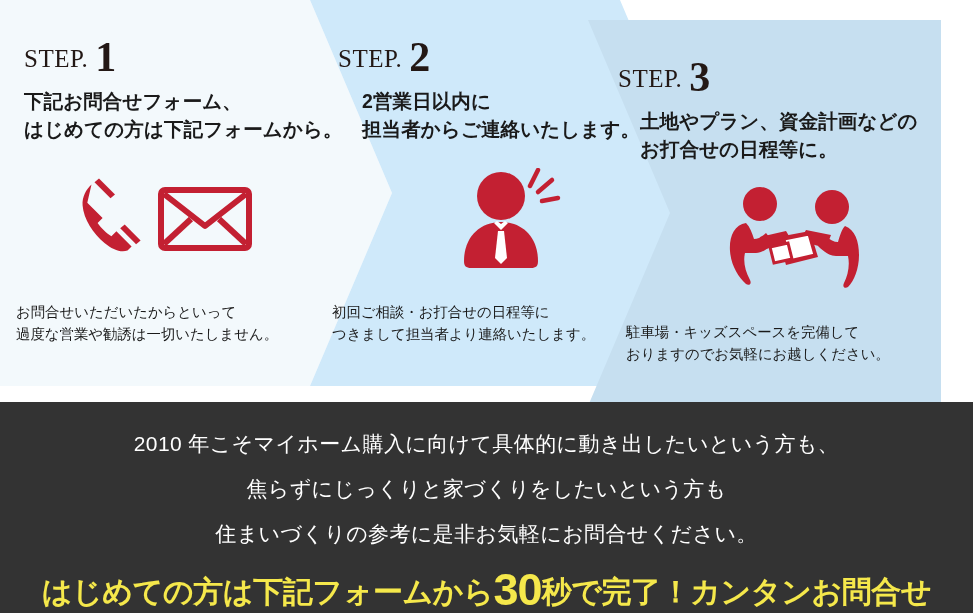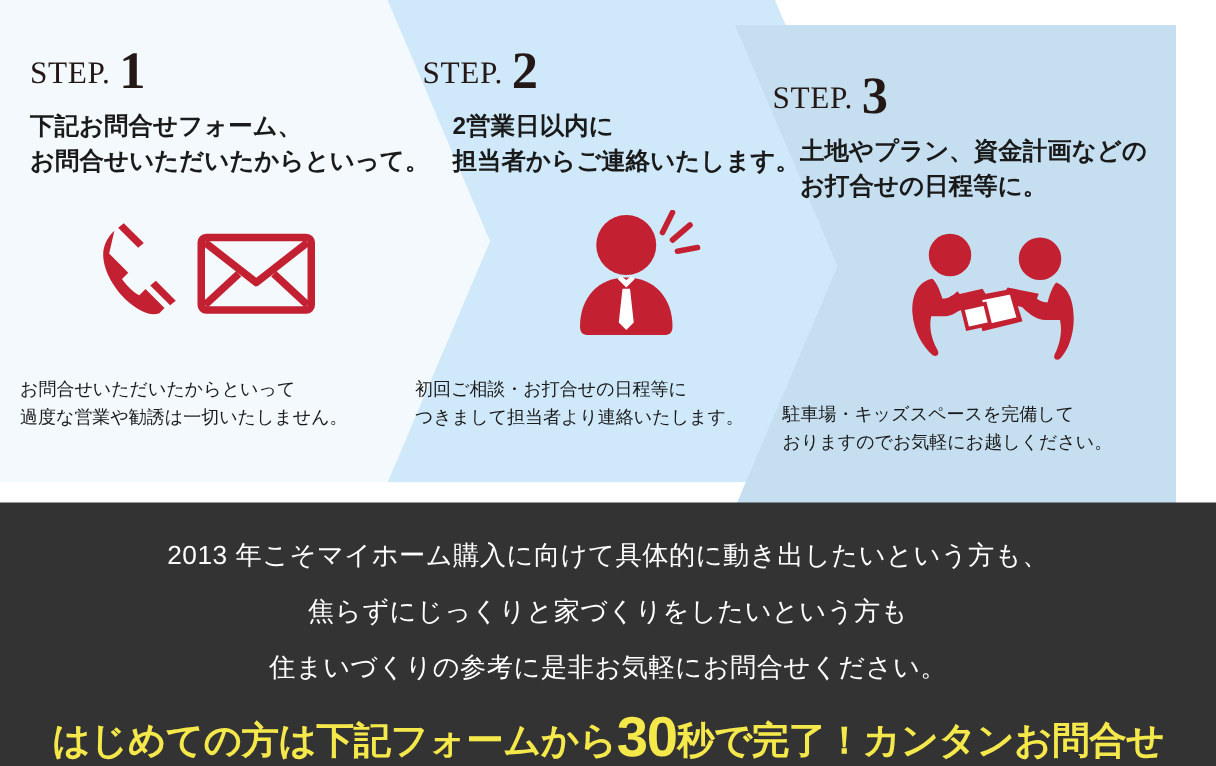--- a/index.html
+++ b/index.html
@@ -168,21 +168,21 @@
 
   <div class="step-panel" id="panel-1">
     <div class="panel-bg"></div>
     <div class="step-content">
 
       <div class="step-heading" style="left:24px; top:32px;">
         <span class="step-word">STEP.</span><span class="step-num">1</span>
       </div>
 
       <div class="step-lead" style="left:24px; top:88px; width:330px;">下記お問合せフォーム、
-お問合せいただいたからといって。</div>
+はじめての方は下記フォームから。</div>
 
       <div class="icon-area" style="left:78px; top:178px;">
         <svg width="180" height="80" viewBox="0 0 180 80">
           <g fill="#c32032">
             <path d="M13.5 6.5 C8 11.5 4 19 4.6 27.5 C5.6 41 15 55.5 26.5 65 C34.5 71.6 43 75 49.5 72.5 L53.6 68.4 L38.4 53.2 L33.4 58.2 C28.6 55.6 23.4 50.4 19.6 45.1 L24.6 40.1 L9.3 24.8 Z"></path>
             <path d="M16.5 4.2 L21.0 0.5 L37.0 16.4 L32.5 20.2 Z"></path>
             <path d="M42.2 50.3 L46.7 46.5 L62.6 62.5 L58.1 66.2 Z"></path>
           </g>
           <g fill="none" stroke="#c32032" stroke-width="6" stroke-linejoin="round">
             <rect x="83" y="12" width="88" height="58" rx="4"></rect>
@@ -264,20 +264,20 @@
         </svg>
       </div>
 
       <div class="step-note" style="left:38px; top:302px; width:320px;">駐車場・キッズスペースを完備して
 おりますのでお気軽にお越しください。</div>
     </div>
   </div>
 </div>
 
 <div id="cta-band">
-  <div class="cta-line" id="cta-line-1">2013 年こそマイホーム購入に向けて具体的に動き出したいという方も、</div>
+  <div class="cta-line" id="cta-line-1">2010 年こそマイホーム購入に向けて具体的に動き出したいという方も、</div>
   <div class="cta-line" id="cta-line-2">焦らずにじっくりと家づくりをしたいという方も</div>
   <div class="cta-line" id="cta-line-3">住まいづくりの参考に是非お気軽にお問合せください。</div>
 
   <div id="cta-highlight">
     <span class="hl-text">はじめての方は下記フォームから</span><span class="hl-number">30</span><span class="hl-text">秒で完了！カンタンお問合せ</span>
   </div>
 </div>
 
 </body></html>

